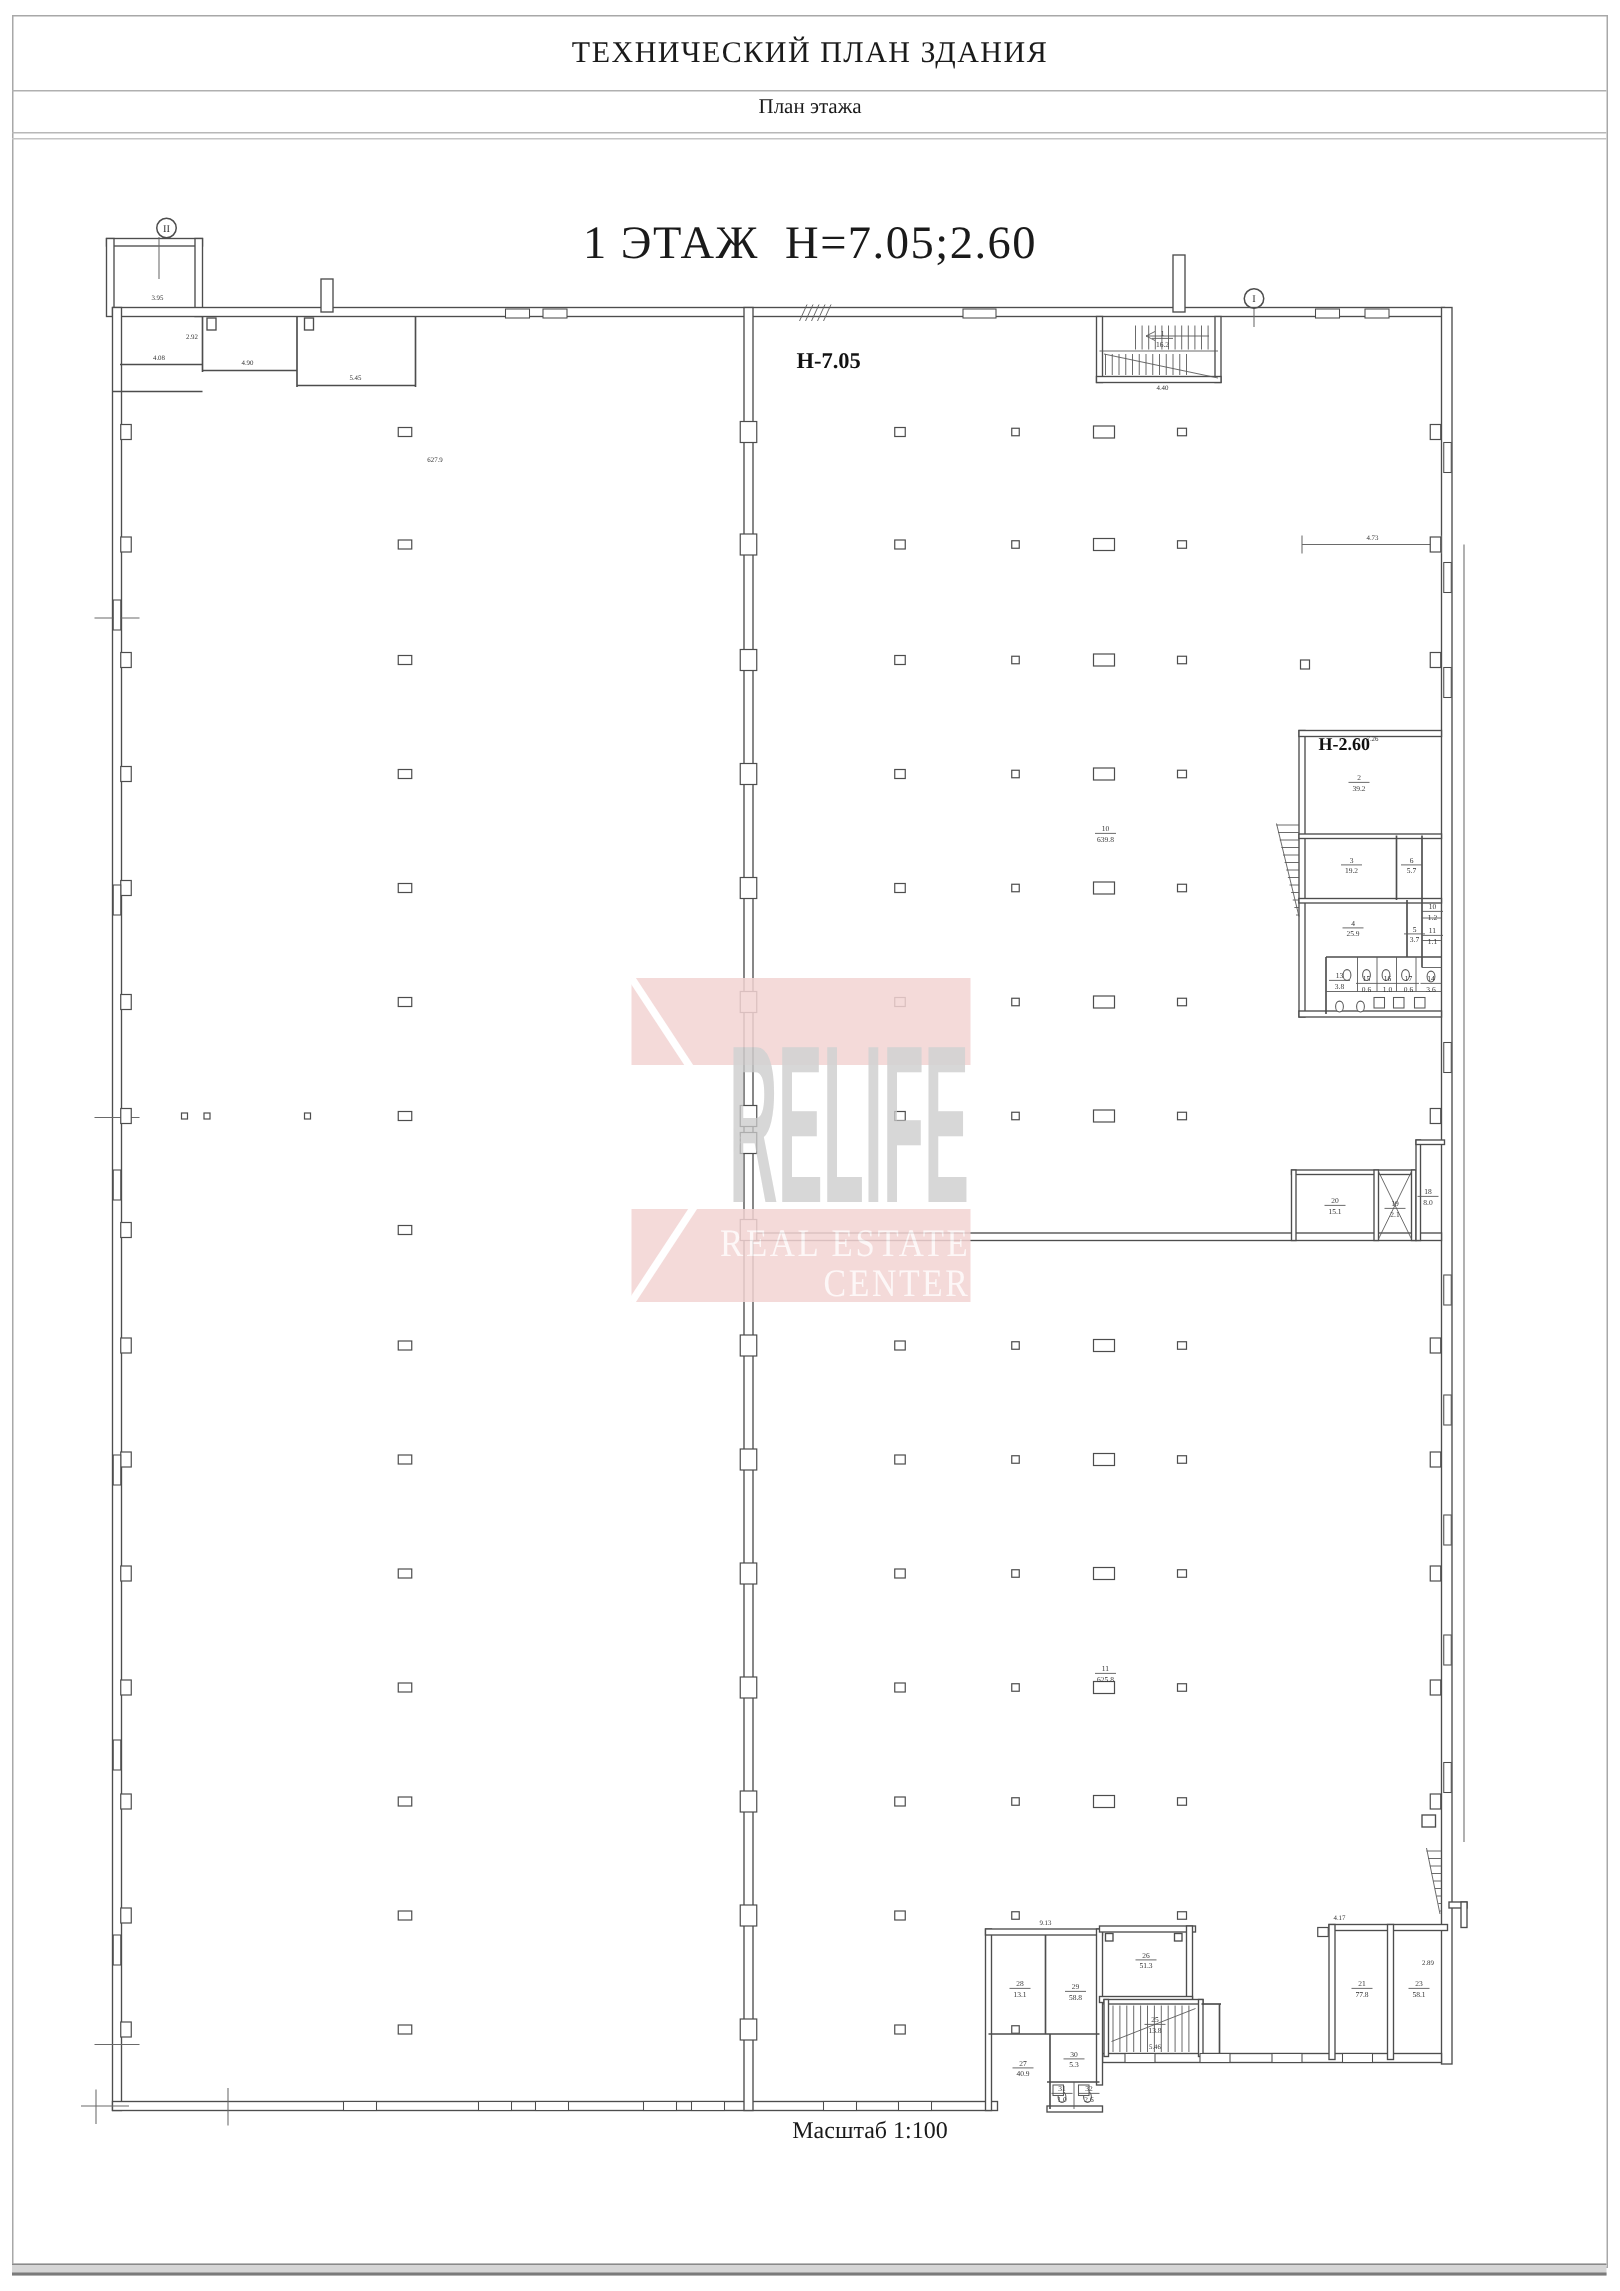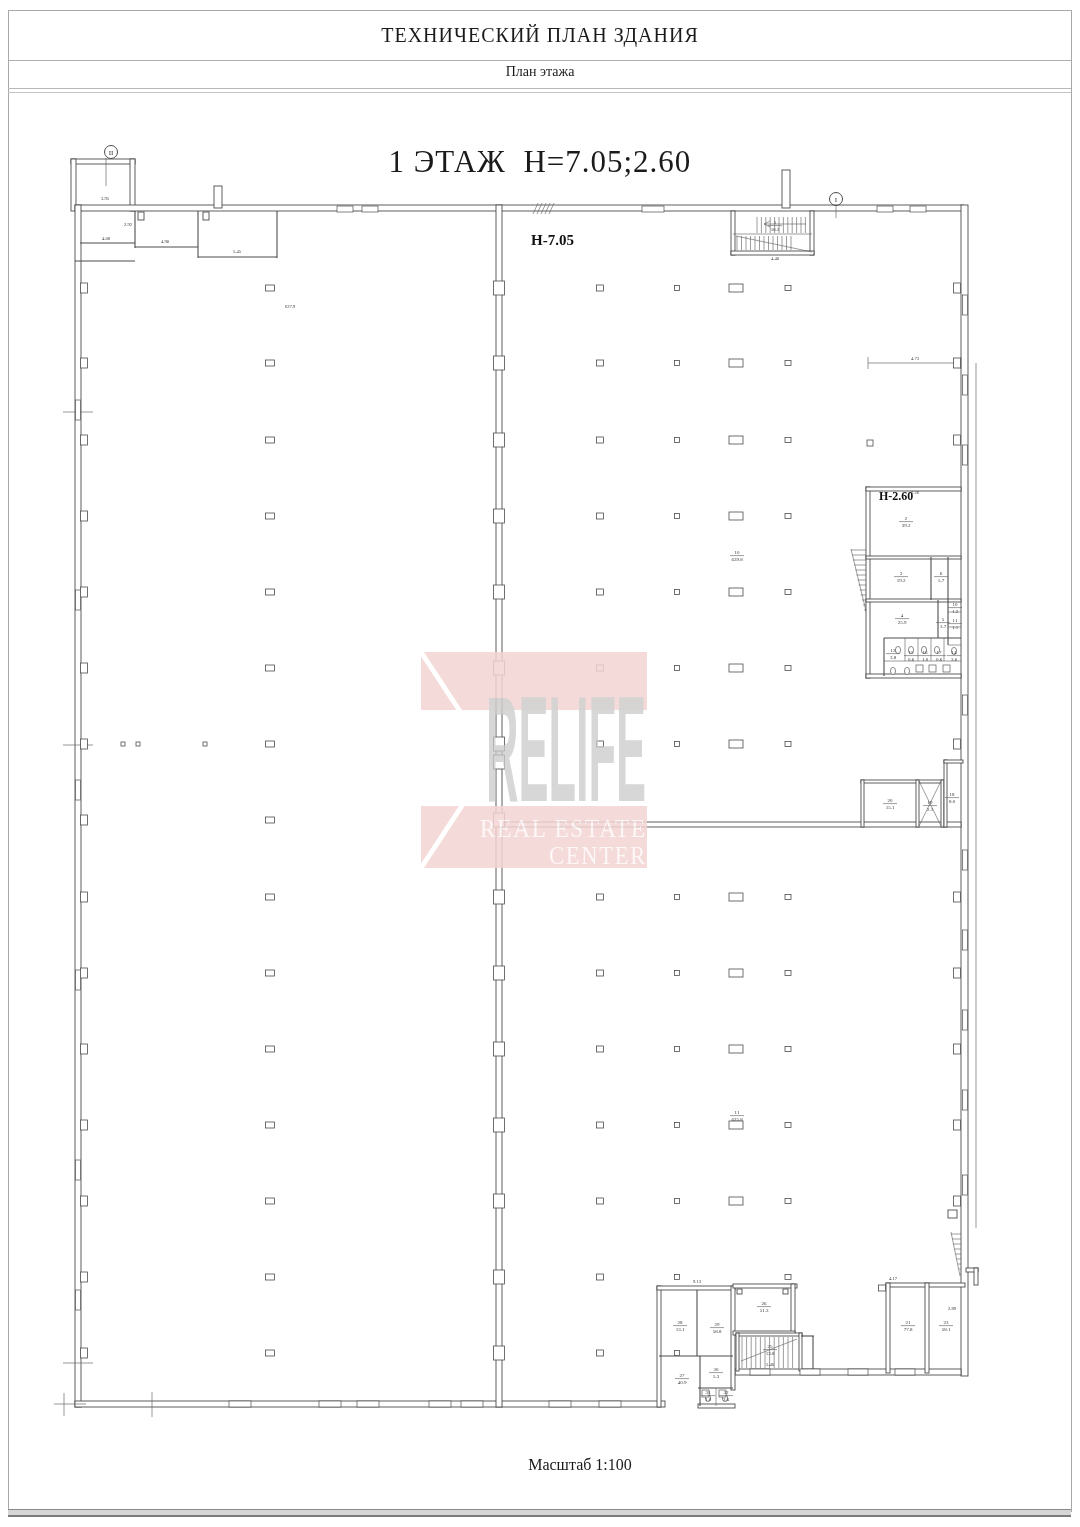--- a/index.html
+++ b/index.html
@@ -5,21 +5,21 @@
   html,body{margin:0;padding:0;background:#fff;}
   body{width:1080px;height:1527px;position:relative;font-family:"Liberation Serif",serif;color:#1a1a1a;overflow:hidden;}
   .abs{position:absolute;}
   #frame{left:8px;top:10px;width:1062px;height:1500px;border:1px solid #a8a8a8;}
   #frame-bottom{left:8px;top:1509px;width:1063px;height:5px;background:#d6d6d6;border-top:1.4px solid #8a8a8a;border-bottom:2px solid #7b7b7b;}
   #doc-title{left:0;right:0;top:24px;text-align:center;font-size:20px;letter-spacing:1px;}
   #rule1{left:8px;top:60px;width:1063px;border-top:1px solid #b0b0b0;height:0;}
   #doc-subtitle{left:0;right:0;top:64px;text-align:center;font-size:14px;}
   #rule2{left:8px;top:88px;width:1063px;height:3px;border-top:1px solid #b8b8b8;border-bottom:1px solid #c4c4c4;}
   #floor-title{left:0;right:0;top:112px;text-align:center;font-size:31px;letter-spacing:1px;white-space:pre;margin-top:32px;}
-  #scale-note{left:340px;top:1456px;width:480px;text-align:center;font-size:16px;}
+  #scale-note{left:340px;top:1412px;width:480px;text-align:center;font-size:16px;}
   svg{position:absolute;left:0;top:0;}
   .wall{fill:#fff;stroke:#4d4d4d;stroke-width:.9;}
   .ln{stroke:#4d4d4d;stroke-width:1.1;fill:none;}
   .thin{stroke:#5a5a5a;stroke-width:.6;fill:none;}
   .tick{stroke:#6a6a6a;stroke-width:.7;fill:none;}
   .col{fill:#fff;stroke:#4d4d4d;stroke-width:.8;}
   .win{fill:#fff;stroke:#4d4d4d;stroke-width:.7;}
   .fx{fill:#fff;stroke:#5a5a5a;stroke-width:.7;}
   .t5{font:5px "Liberation Serif",serif;fill:#333;text-anchor:middle;}
   .t45{font:4.6px "Liberation Serif",serif;fill:#333;text-anchor:middle;}

